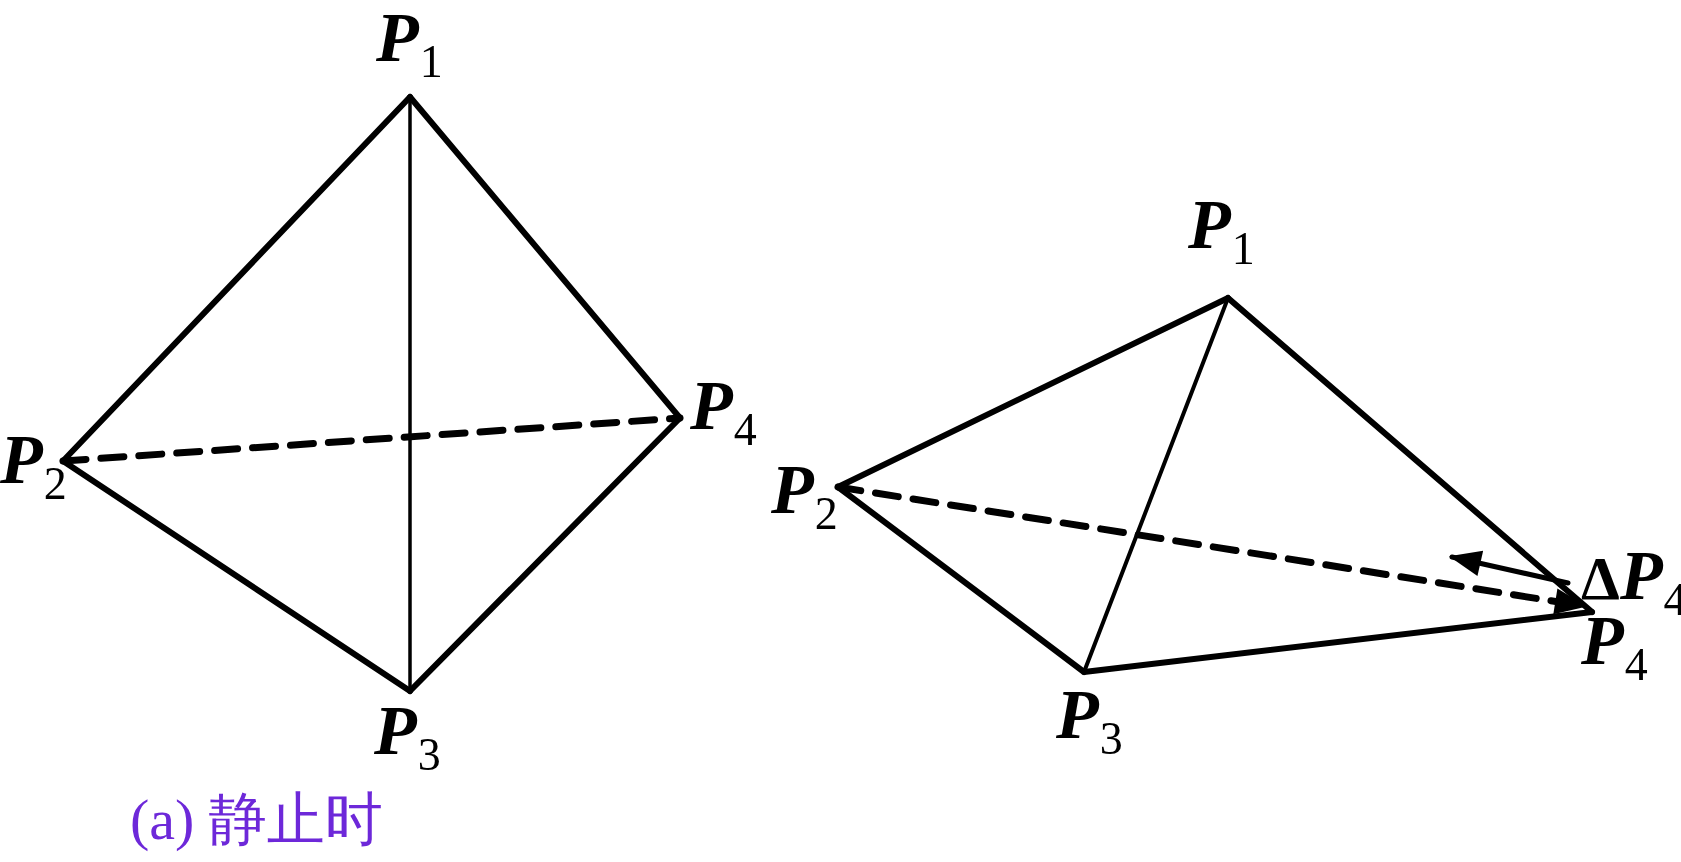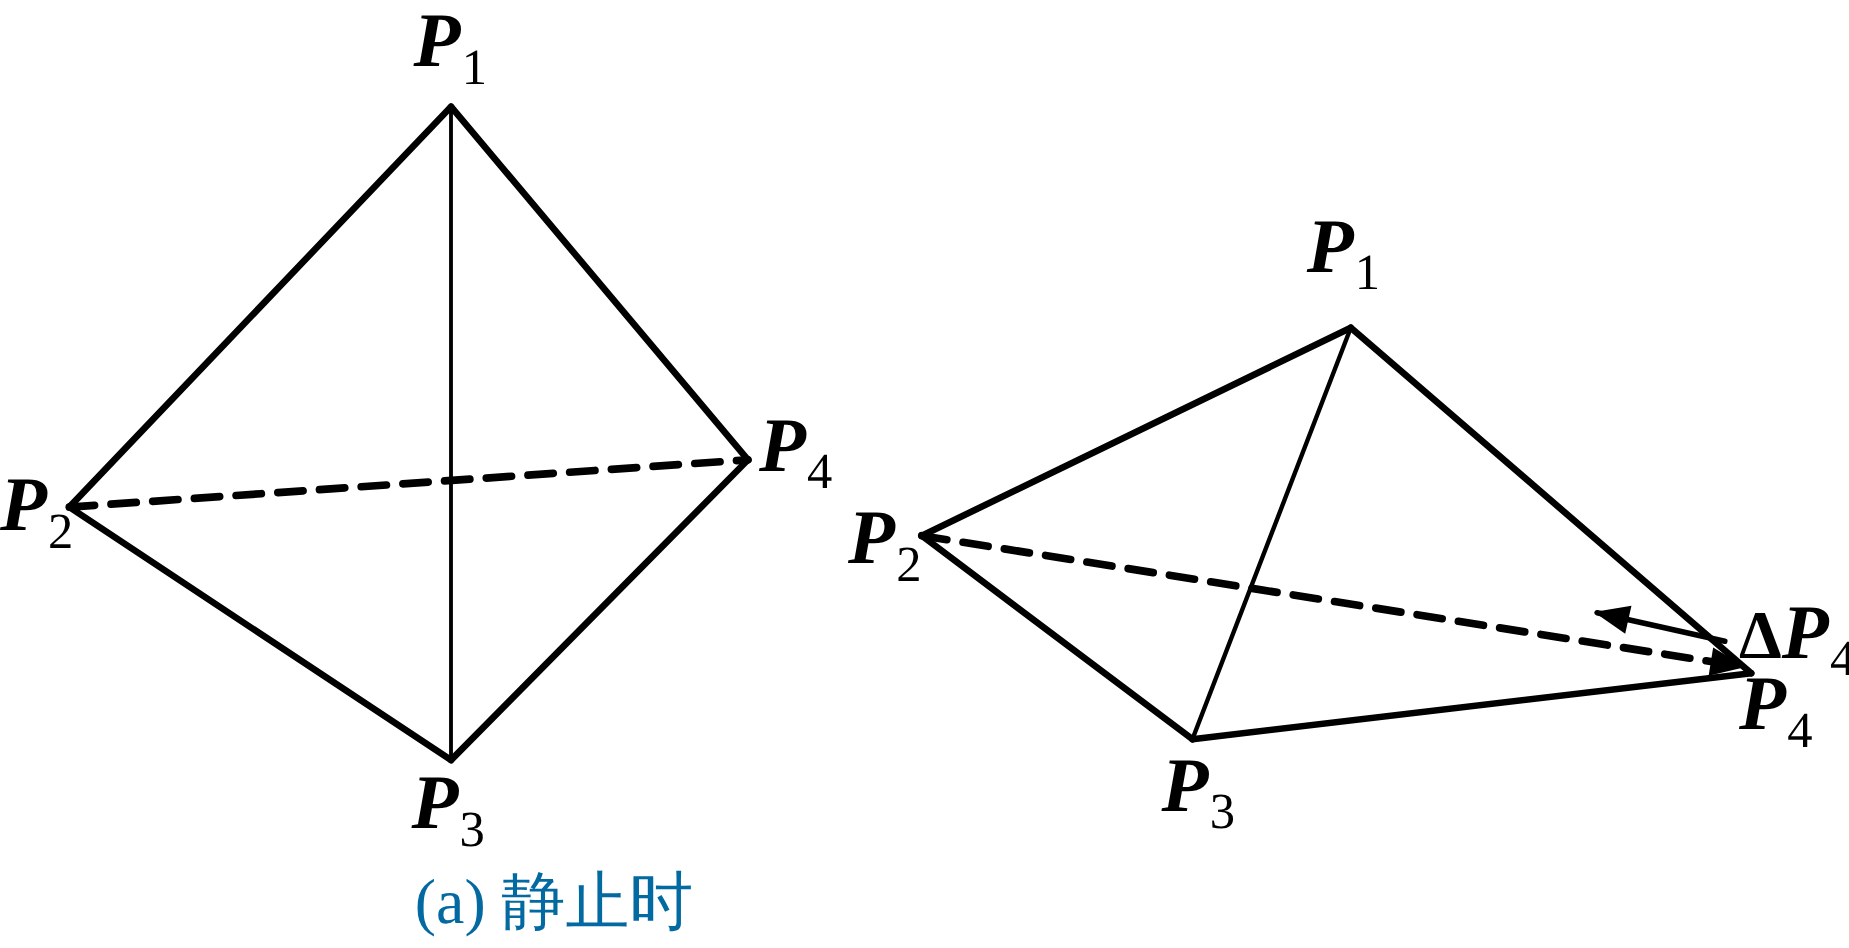--- a/index.html
+++ b/index.html
@@ -26,21 +26,21 @@
   }
   .vlabel .sub{
     font-family:"Liberation Serif",serif;
     font-weight:400;font-style:normal;font-size:46px;
     position:relative;top:0.34em;margin-left:0.02em;
   }
   .caption{
     position:absolute;
     font-family:"Liberation Serif",serif;
     font-size:58px;line-height:1.3;
-    text-align:right;color:#0369a1;
+    text-align:left;color:#6d28d9;
   }
 </style>
 </head>
 <body>
 
 <div class="stage">
   <svg id="diagram" width="1681" height="862" viewBox="0 0 1681 862" xmlns="http://www.w3.org/2000/svg">
     <defs>
       <marker id="arrowhead" markerUnits="userSpaceOnUse" markerWidth="40" markerHeight="30" refX="30" refY="14" orient="auto">
         <path d="M1,1 L33,14 L1,27 Z" fill="#000"></path>

